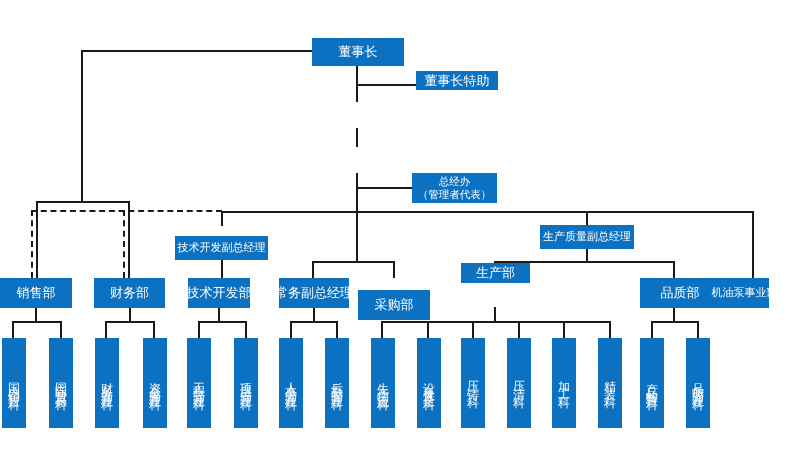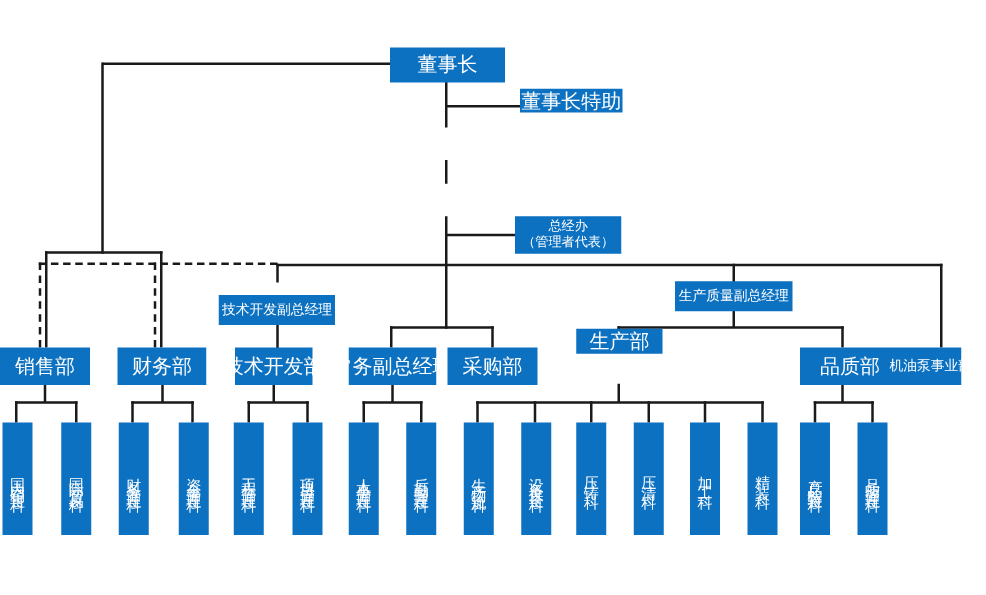--- a/index.html
+++ b/index.html
@@ -11,21 +11,21 @@
     overflow:hidden;
   }
   .ln{position:absolute;background:var(--connector,#1a1a1a);}
   .lnd-h{position:absolute;height:0;border-top:2px dashed var(--connector,#1a1a1a);}
   .lnd-v{position:absolute;width:0;border-left:2px dashed var(--connector,#1a1a1a);}
   .node{
     position:absolute;
     background:var(--node-fill,#0d71c1);
     color:var(--node-text,#ffffff);
     display:flex;align-items:center;justify-content:center;
-    font-size:16px;line-height:1.2;
+    font-size:13px;line-height:1.2;
     text-align:center;white-space:nowrap;
   }
   .node.small{font-size:11px;}
   .node.two-line{flex-direction:column;font-size:10.5px;white-space:nowrap;}
   .vnode{
     position:absolute;top:338px;width:24px;height:90px;
     background:var(--node-fill,#0d71c1);
     color:var(--node-text,#ffffff);
     writing-mode:vertical-rl;text-orientation:upright;
     text-align:center;line-height:24px;
@@ -109,21 +109,21 @@
     <span>总经办</span>
     <span>（管理者代表）</span>
   </div>
   <div class="node small" style="left:175px;top:236px;width:93px;height:24px">技术开发副总经理</div>
   <div class="node small" style="left:540px;top:225px;width:94px;height:24px">生产质量副总经理</div>
 
   <div class="node" style="left:0px;top:278px;width:72px;height:30px">销售部</div>
   <div class="node" style="left:94px;top:278px;width:71px;height:30px">财务部</div>
   <div class="node" style="left:188px;top:278px;width:62px;height:30px">技术开发部</div>
   <div class="node" style="left:279px;top:278px;width:70px;height:30px">常务副总经理</div>
-  <div class="node" style="left:358px;top:278px;width:72px;height:30px">采购部</div>
+  <div class="node" style="left:358px;top:290px;width:72px;height:30px">采购部</div>
   <div class="node" style="left:461px;top:263px;width:69px;height:20px">生产部</div>
   <div class="node" style="left:640px;top:278px;width:80px;height:30px">品质部</div>
   <div class="node small" style="left:720px;top:278px;width:49px;height:30px">机油泵事业部</div>
 
   <div class="vnode" style="left:2px">国内销售科</div>
   <div class="vnode" style="left:49px">国际贸易科</div>
   <div class="vnode" style="left:95px">财务管理科</div>
   <div class="vnode" style="left:143px">资金管理科</div>
   <div class="vnode" style="left:187px">工程管理科</div>
   <div class="vnode" style="left:234px">项目管理科</div>

